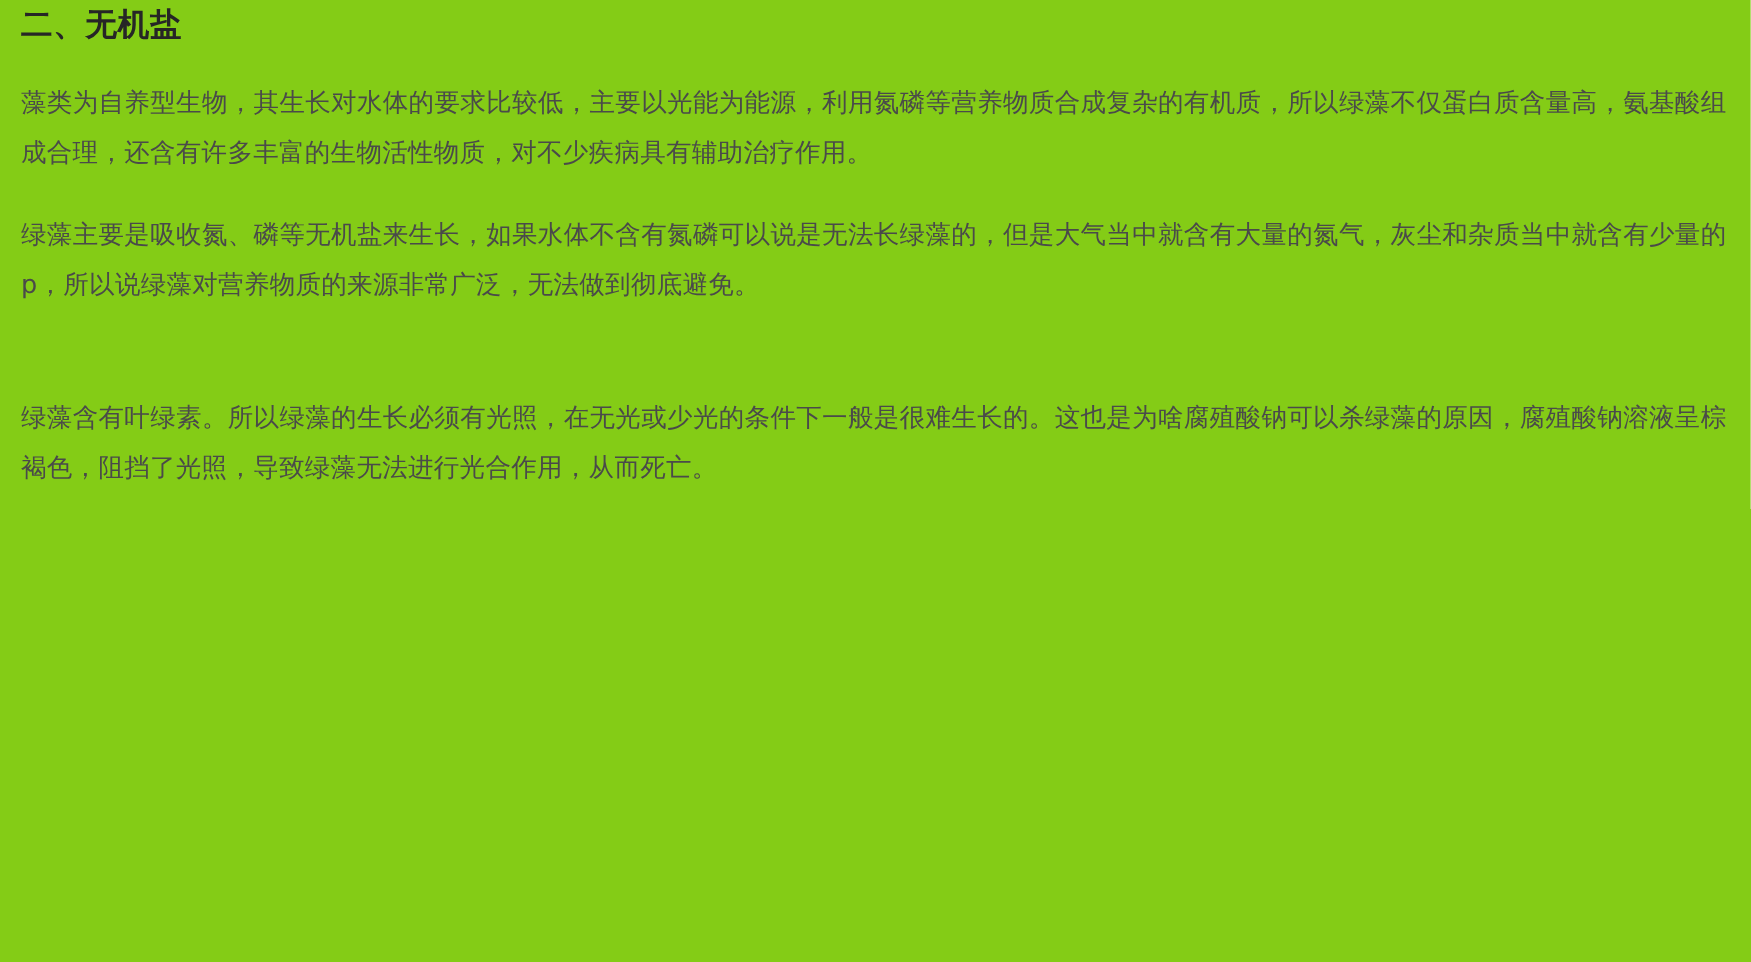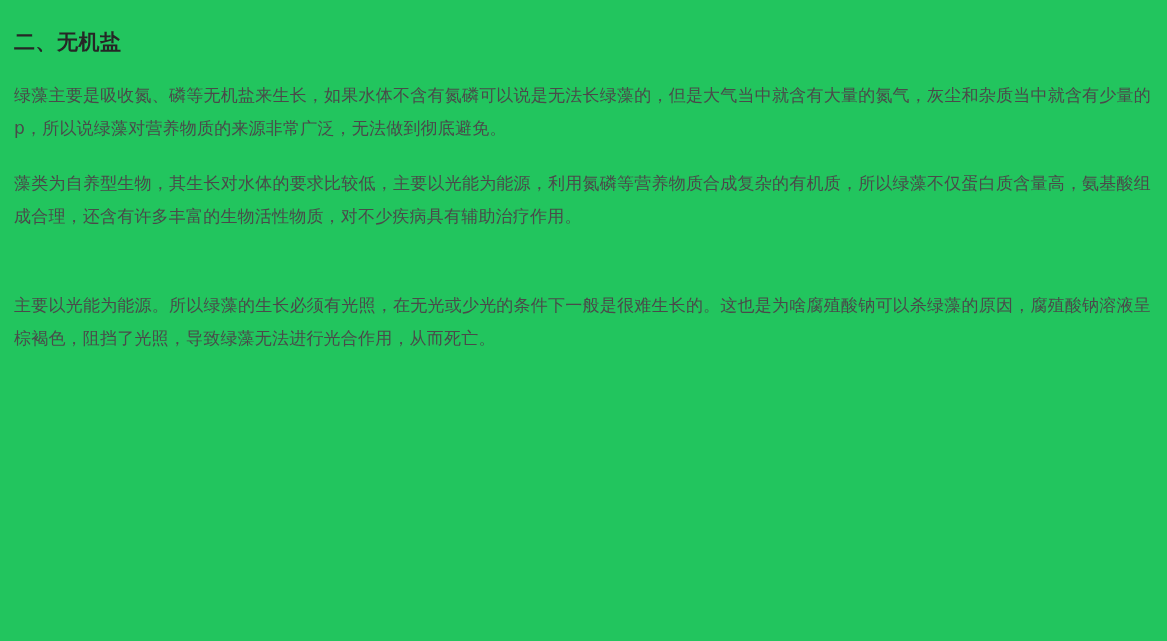--- a/index.html
+++ b/index.html
@@ -11,22 +11,22 @@
     width: 1167px;
     height: 641px;
     font-family: "DejaVu Sans", "Liberation Sans", sans-serif;
     color: #333333;
     overflow: hidden;
   }
   .page {
     box-sizing: border-box;
     width: 1167px;
     height: 641px;
-    padding: 27px 16px 0 14px;
-    background: #22c55e;
+    padding: 1px 16px 0 14px;
+    background: #84cc16;
   }
   .section-heading {
     font-size: 21px;
     line-height: 30px;
     font-weight: 700;
     color: #262626;
     letter-spacing: 0.5px;
     margin: 0 0 22px 0;
   }
   .section-heading.second {
@@ -51,23 +51,23 @@
     padding: 0;
   }
 </style>
 </head>
 <body>
 
 <div class="page">
 
   <div class="block">
     <h2 class="section-heading">二、无机盐</h2>
+    <p class="para">藻类为自养型生物，其生长对水体的要求比较低，主要以光能为能源，利用氮磷等营养物质合成复杂的有机质，所以绿藻不仅蛋白质含量高，氨基酸组成合理，还含有许多丰富的生物活性物质，对不少疾病具有辅助治疗作用。</p>
     <p class="para">绿藻主要是吸收氮、磷等无机盐来生长，如果水体不含有氮磷可以说是无法长绿藻的，但是大气当中就含有大量的氮气，灰尘和杂质当中就含有少量的p，所以说绿藻对营养物质的来源非常广泛，无法做到彻底避免。</p>
-    <p class="para">藻类为自养型生物，其生长对水体的要求比较低，主要以光能为能源，利用氮磷等营养物质合成复杂的有机质，所以绿藻不仅蛋白质含量高，氨基酸组成合理，还含有许多丰富的生物活性物质，对不少疾病具有辅助治疗作用。</p>
   </div>
 
   <div class="spacer"></div>
 
   <div class="block">
-    <p class="para">主要以光能为能源。所以绿藻的生长必须有光照，在无光或少光的条件下一般是很难生长的。这也是为啥腐殖酸钠可以杀绿藻的原因，腐殖酸钠溶液呈棕褐色，阻挡了光照，导致绿藻无法进行光合作用，从而死亡。</p>
+    <p class="para">绿藻含有叶绿素。所以绿藻的生长必须有光照，在无光或少光的条件下一般是很难生长的。这也是为啥腐殖酸钠可以杀绿藻的原因，腐殖酸钠溶液呈棕褐色，阻挡了光照，导致绿藻无法进行光合作用，从而死亡。</p>
   </div>
 
 </div>
 
 </body></html>

